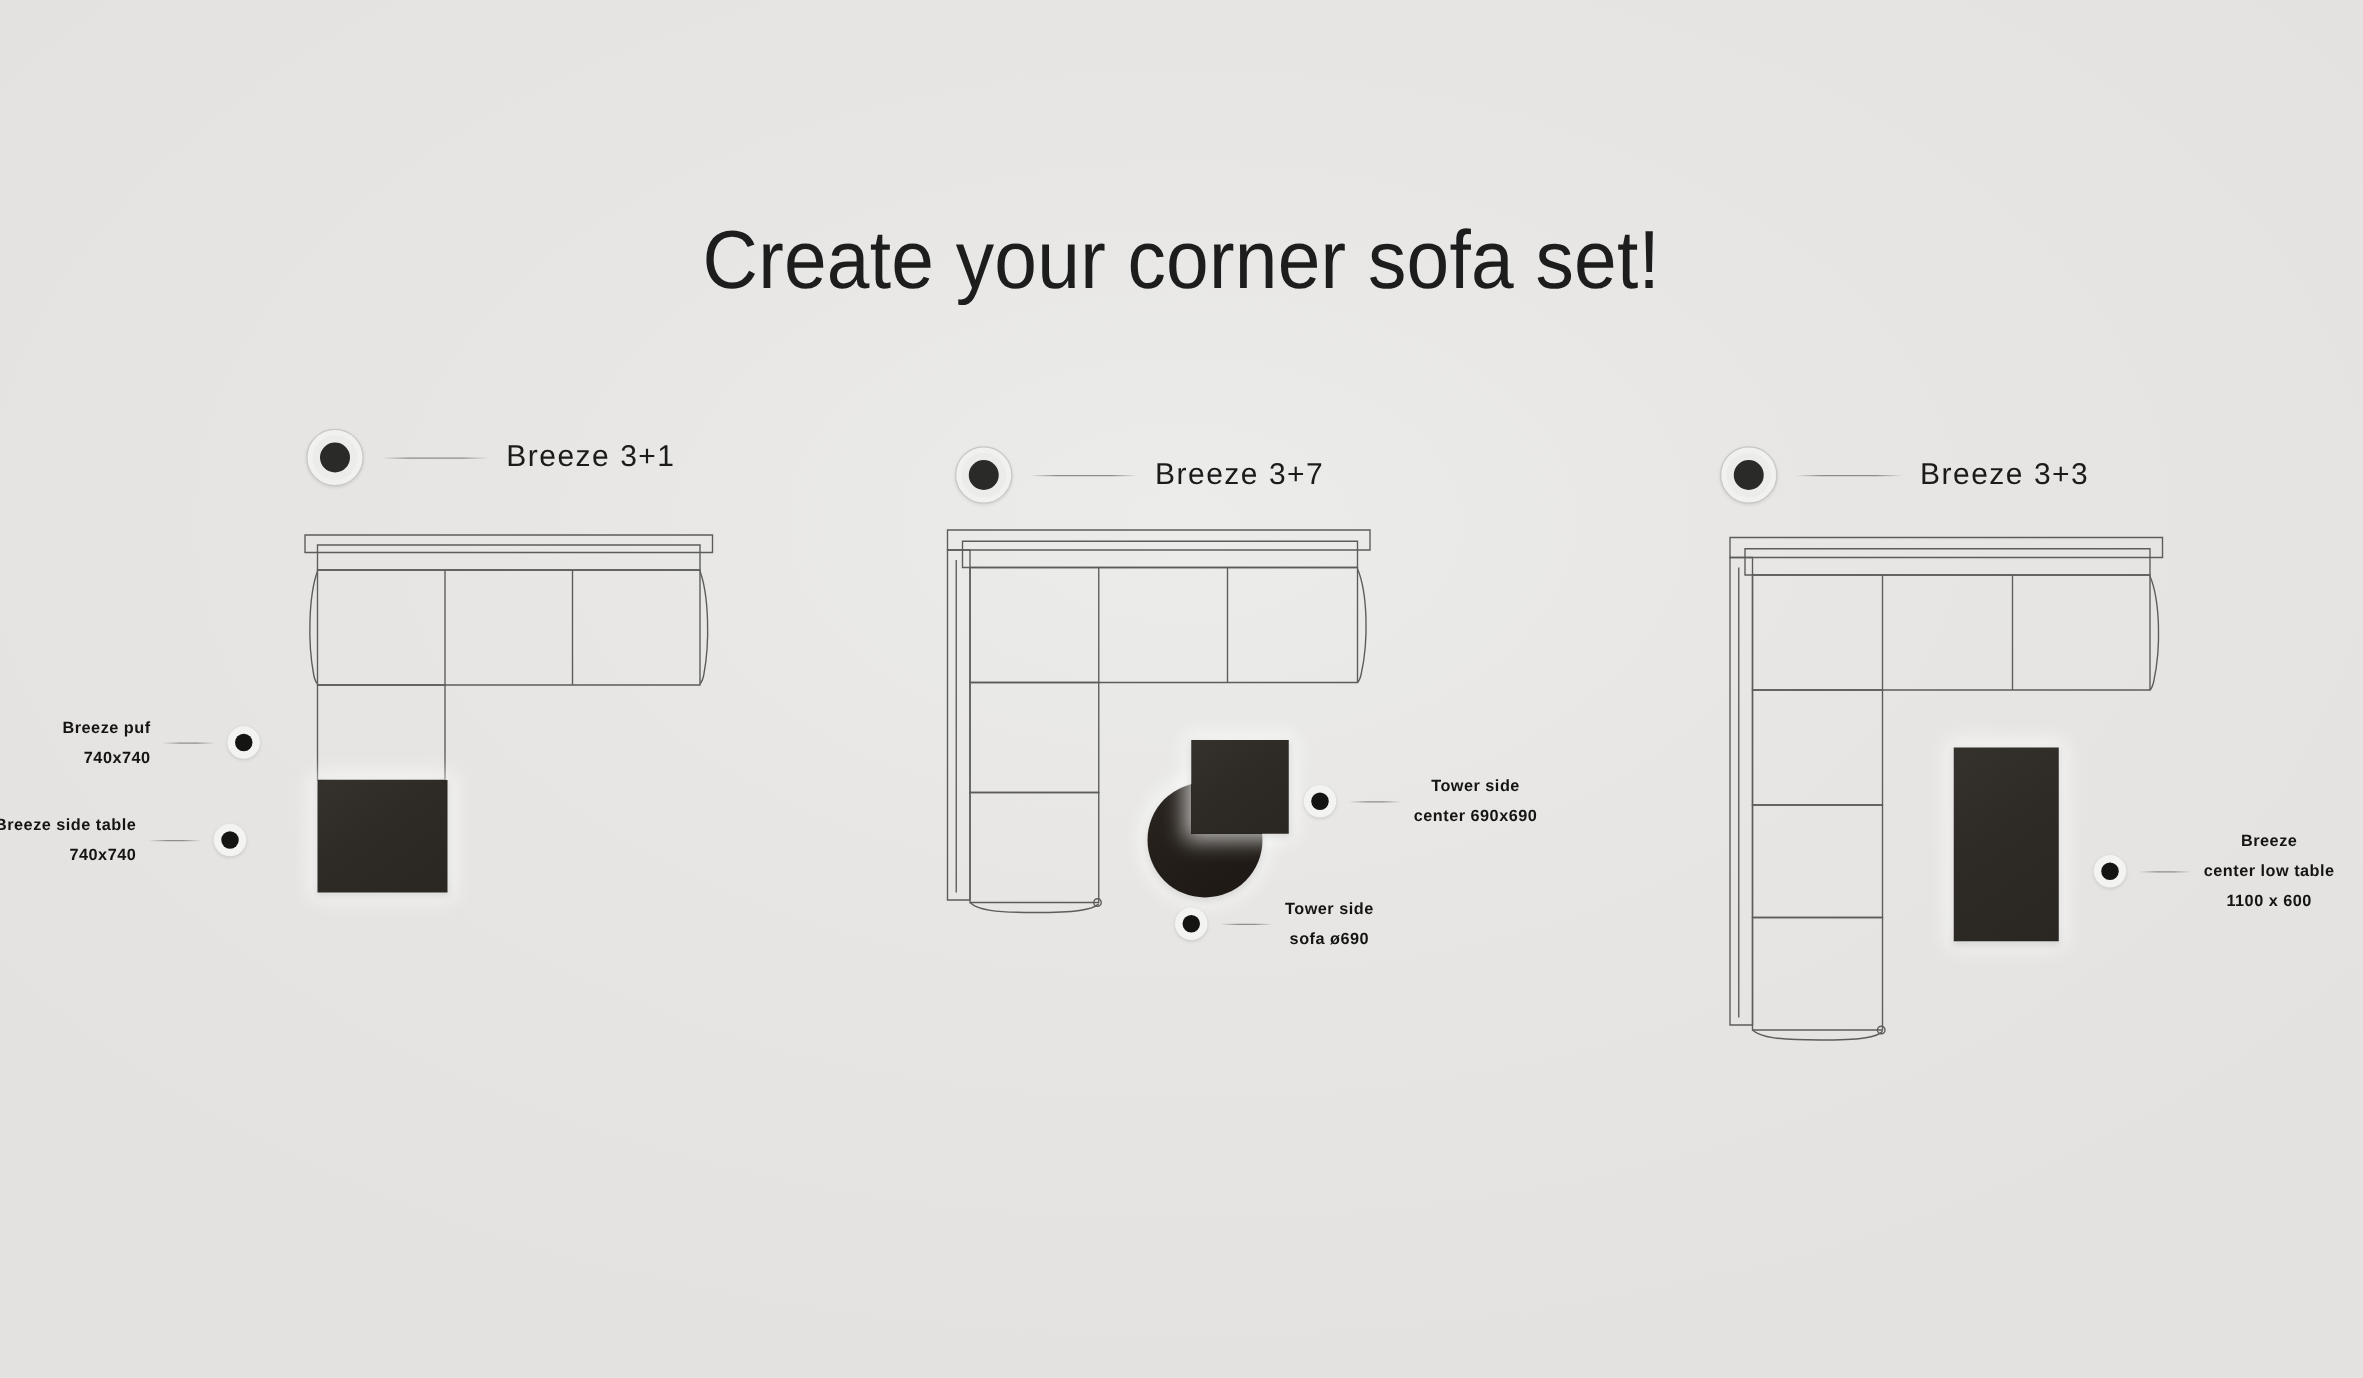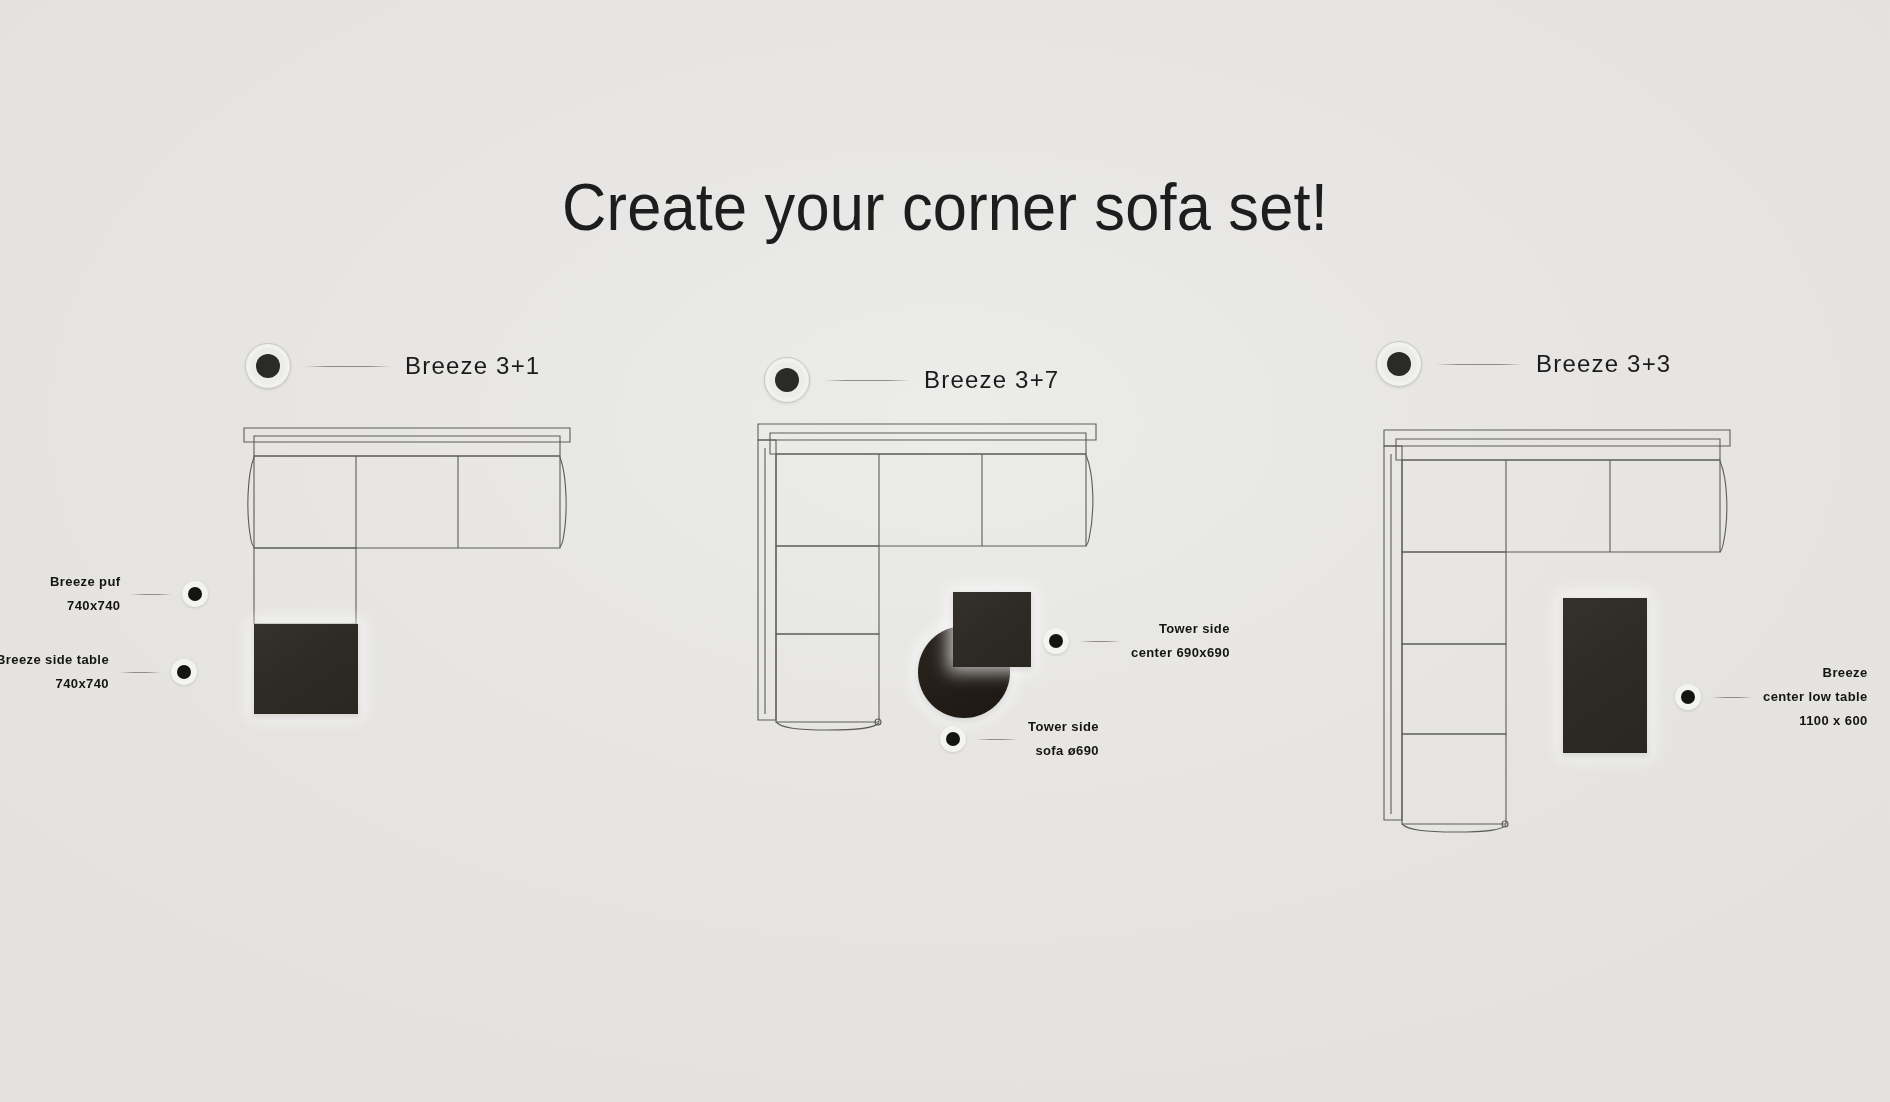--- a/index.html
+++ b/index.html
@@ -107,21 +107,21 @@
     flex: 0 0 auto;
   }
   .callout-text {
     font-size: 13px;
     line-height: 24px;
     color: #141412;
     letter-spacing: 0.4px;
     font-weight: 700;
   }
   .callout-text.ta-right { text-align: right; }
-  .callout-text.ta-left  { text-align: right; }
+  .callout-text.ta-left  { text-align: center; }
 
   
   .sofa { position: absolute; }
   .sofa svg { display: block; overflow: visible; }
 
   
   .darkblock {
     position: absolute;
     background: linear-gradient(145deg, #35312d 0%, #2e2a26 45%, #2a2622 100%);
     box-shadow: 0 0 16px 5px rgba(255,255,255,0.72), 0 2px 6px rgba(0,0,0,0.28);
@@ -250,21 +250,21 @@
       <div class="leader-sm"></div>
       <div class="callout-text ta-left">
         <div>Tower side</div>
         <div>sofa ø690</div>
       </div>
     </div>
   </div>
 
   <div class="group" style="left:0; top:0; width:760px; height:920px;">
 
-    <div class="header-row" style="left:1376px; top:364px; transform:translateY(-50%);">
+    <div class="header-row" style="left:1376px; top:380px; transform:translateY(-50%);">
       <div class="dot-outer">
         <div class="dot-inner"></div>
       </div>
       <div class="leader w-lead"></div>
       <div class="group-label">Breeze 3+3</div>
     </div>
 
     <div class="sofa" style="left:1382px; top:428px;">
       <svg width="360" height="448" viewBox="0 0 360 448">
         <g fill="none" stroke="#5c5c5a" stroke-width="1.1">

